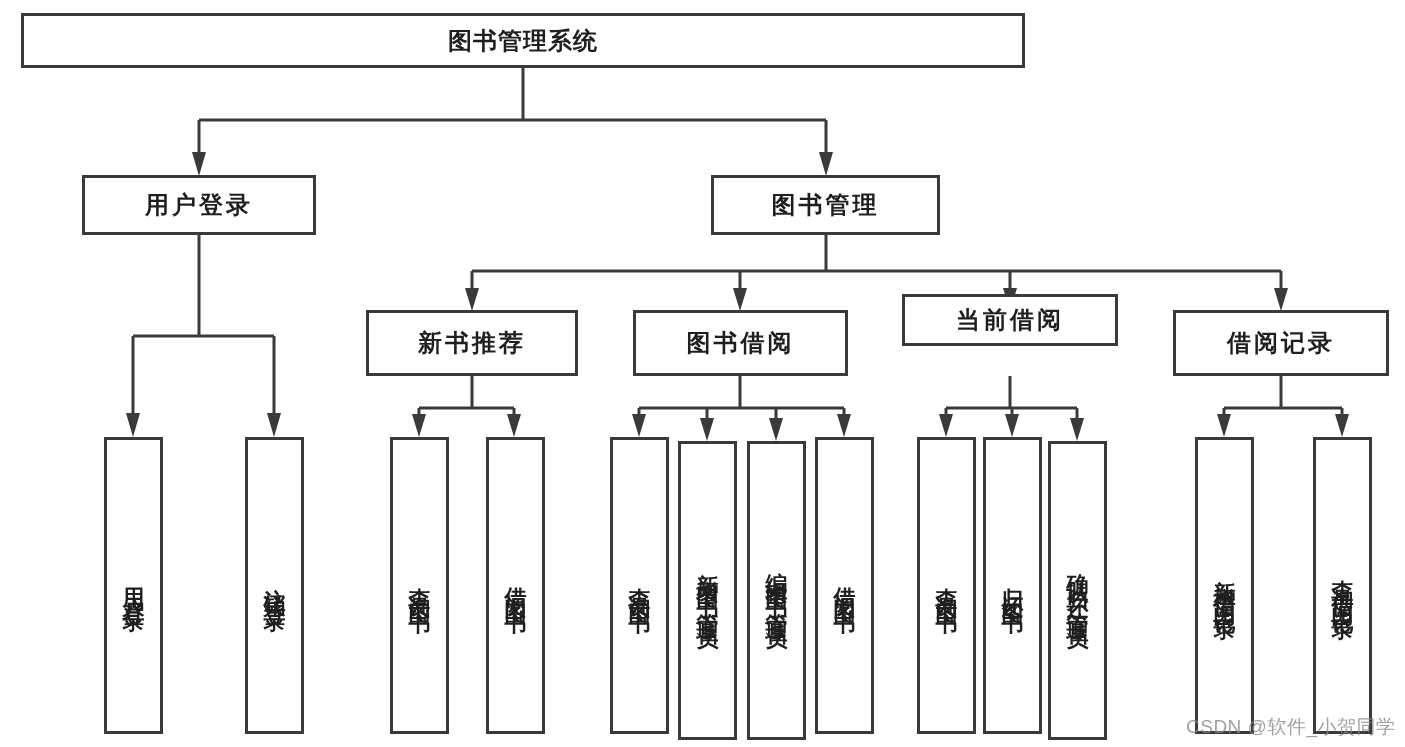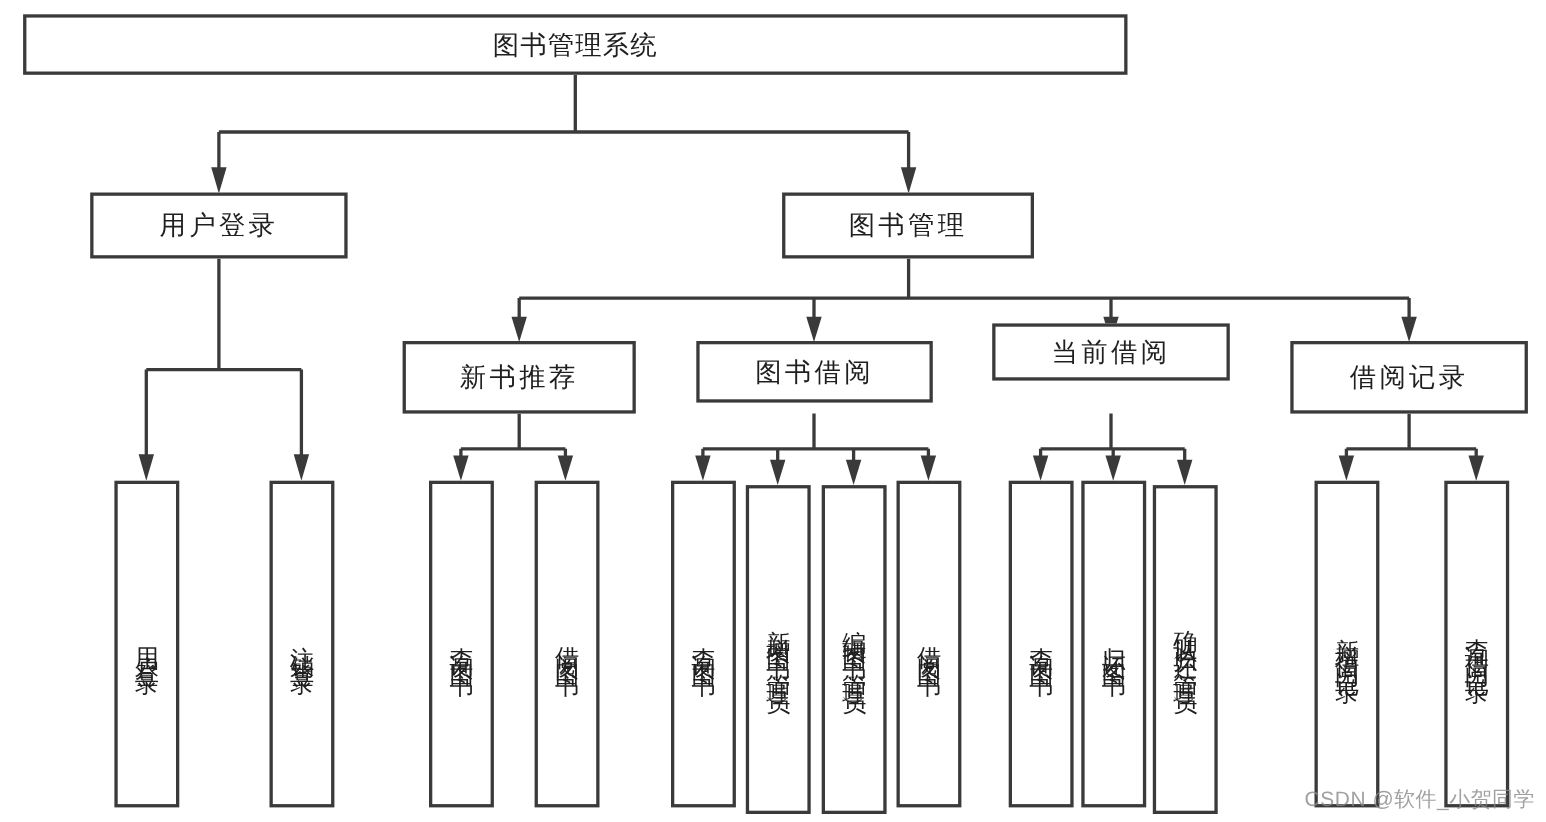--- a/index.html
+++ b/index.html
@@ -28,20 +28,21 @@
   .arrowhead { fill: var(--line); stroke: none; }
   .node {
     position: absolute;
     box-sizing: border-box;
     border: 3px solid var(--line);
     background: var(--bg);
     display: flex;
     align-items: center;
     justify-content: center;
     z-index: 2;
+    font-weight: bold;
   }
   .node.root-box  { font-size: 24px; letter-spacing: 1px; }
   .node.branch    { font-size: 24px; letter-spacing: 3px; }
   .node.leaf      { z-index: 2; }
   .leaf span.vtext {
     writing-mode: vertical-lr;
     text-orientation: mixed;
     font-size: 22px;
     line-height: 1.1;
     letter-spacing: 8px;
@@ -118,21 +119,21 @@
   <div class="node branch" style="left:82px;top:175px;width:234px;height:60px">
     <span>用户登录</span>
   </div>
   <div class="node branch" style="left:711px;top:175px;width:229px;height:60px">
     <span>图书管理</span>
   </div>
 
   <div class="node branch" style="left:366px;top:310px;width:212px;height:66px">
     <span>新书推荐</span>
   </div>
-  <div class="node branch" style="left:633px;top:310px;width:215px;height:56px">
+  <div class="node branch" style="left:633px;top:310px;width:215px;height:66px">
     <span>图书借阅</span>
   </div>
   <div class="node branch" style="left:902px;top:294px;width:216px;height:52px">
     <span>当前借阅</span>
   </div>
   <div class="node branch" style="left:1173px;top:310px;width:216px;height:66px">
     <span>借阅记录</span>
   </div>
 
   <div class="node leaf" style="left:104px;top:437px;width:59px;height:297px">

